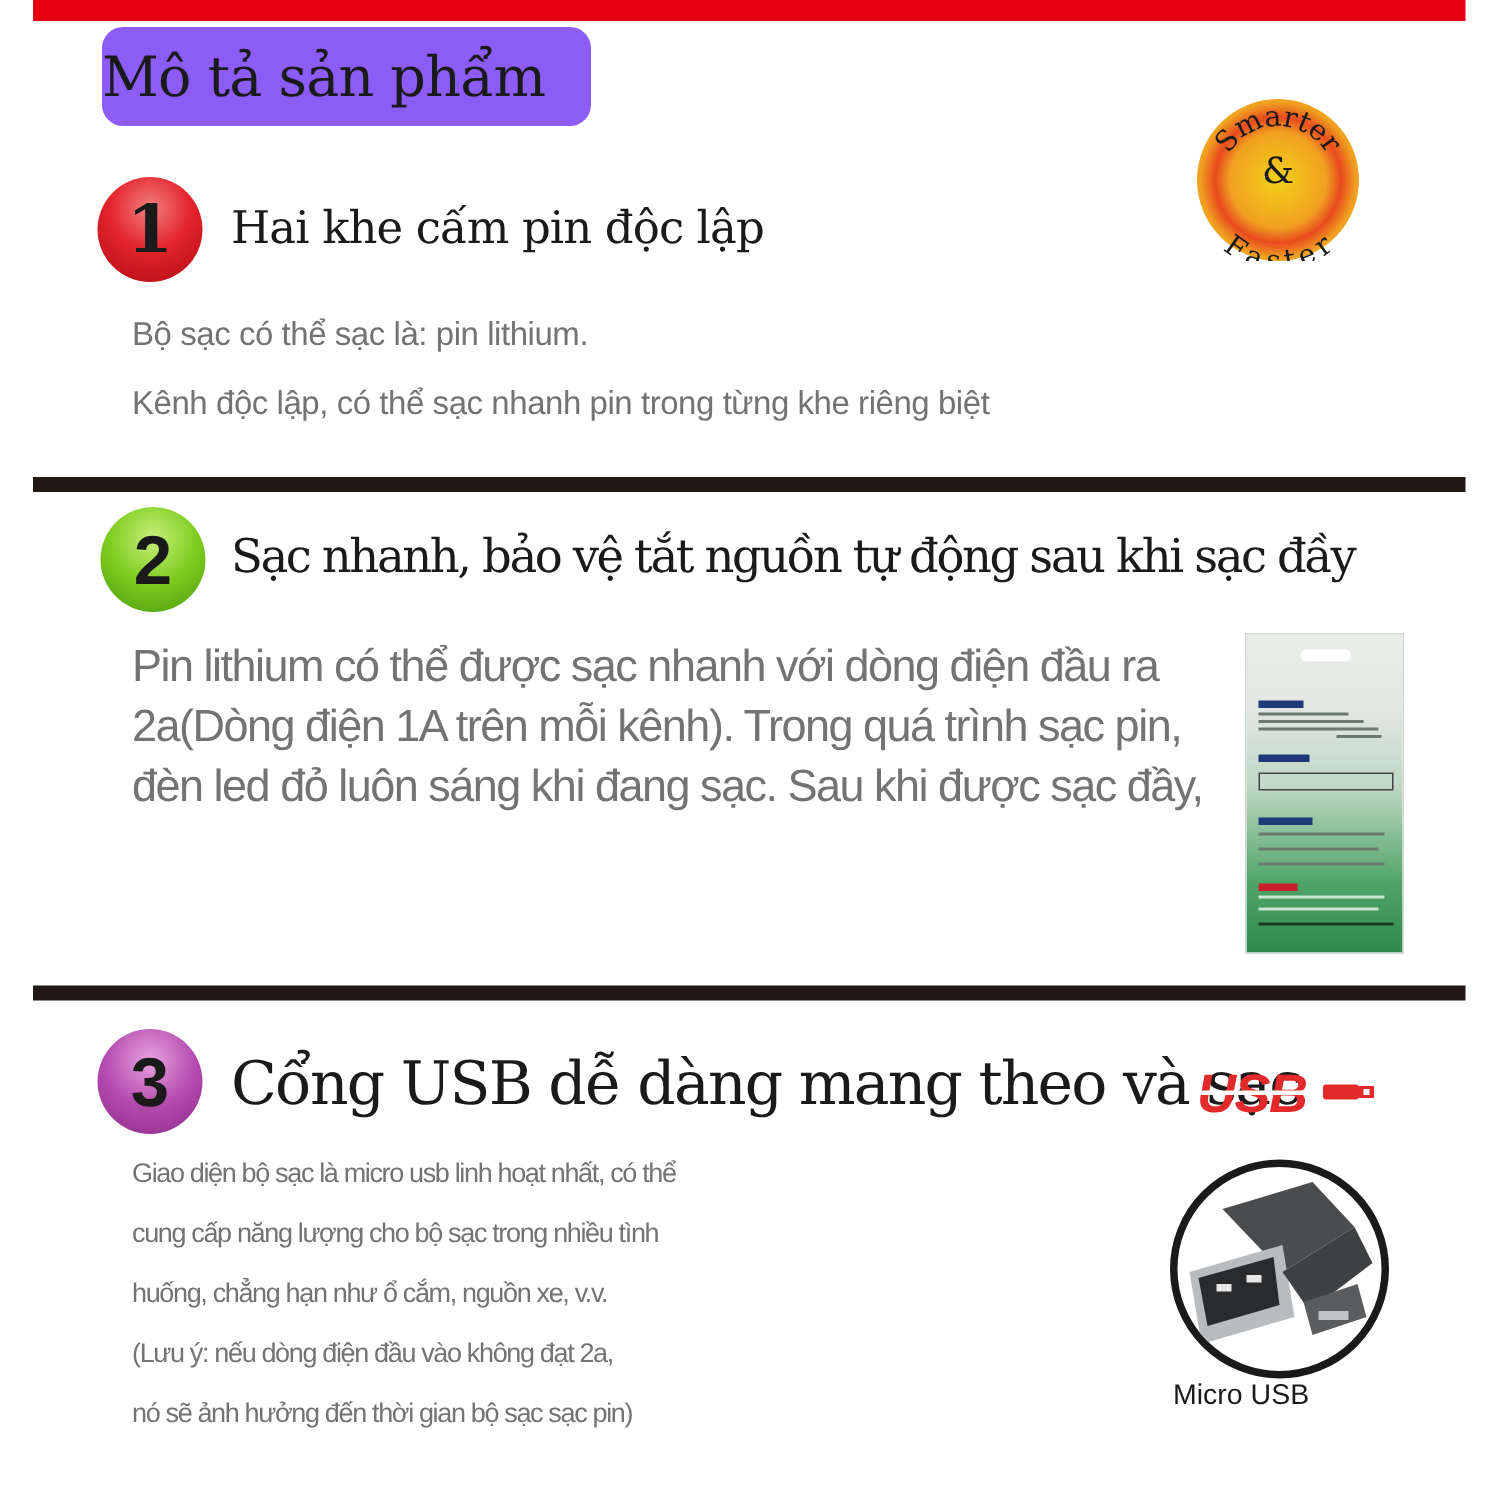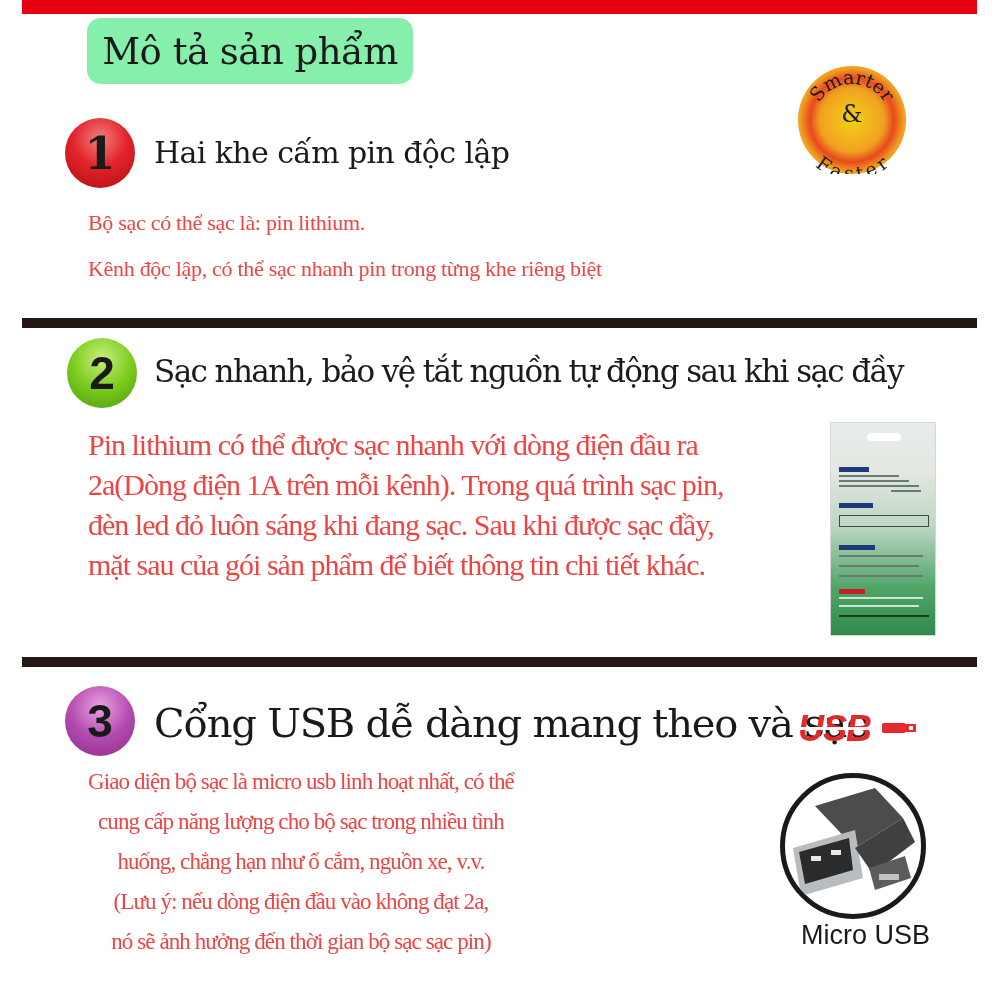--- a/index.html
+++ b/index.html
@@ -2,23 +2,23 @@
 <html><head>
 <meta charset="utf-8">
 <style>
   * { box-sizing: border-box; margin: 0; padding: 0; }
   html, body { width: 1000px; height: 1000px; background: #ffffff; overflow: hidden; }
   body { position: relative; font-family: "DejaVu Serif", serif; color: #1a1a1a; }
 
   .top-bar { position: absolute; left: 22px; top: 0; width: 955px; height: 14px; background: #e60012; }
 
   .title-pill {
-    position: absolute; left: 87px; top: 18px; width: 326px; height: 66px;
-    background: #86efac; border-radius: 14px;
-    display: flex; align-items: center; justify-content: center;
+    position: absolute; left: 68px; top: 18px; width: 326px; height: 66px;
+    background: #8b5cf6; border-radius: 14px;
+    display: flex; align-items: center; justify-content: flex-start;
   }
   .title-pill span { font-family: "DejaVu Serif", serif; font-size: 37px; color: #1a1a1a; letter-spacing: -0.5px; }
 
   .badge-sf {
     position: absolute; left: 798px; top: 66px; width: 108px; height: 108px; border-radius: 50%;
     background: radial-gradient(circle at 50% 50%, #f3d21a 0%, #f0a020 42%, #e84a1e 55%, #f0a020 68%, #f3d21a 100%);
   }
   .badge-sf svg { position: absolute; left: 0; top: 0; }
   .badge-sf .amp { position: absolute; left: 0; right: 0; top: 34px; text-align: center; font-family: "DejaVu Serif", serif; font-size: 24px; color: #1a1a1a; }
 
@@ -31,48 +31,48 @@
   }
   .num-1 { left: 65px; top: 118px; background: radial-gradient(circle at 50% 30%, #f28080 0%, #e3242b 45%, #b00c12 100%); }
   .num-2 { left: 67px; top: 338px; background: radial-gradient(circle at 50% 30%, #c8ef7a 0%, #7ccc1e 50%, #4a9a10 100%); font-family: "Liberation Sans", sans-serif; font-size: 46px; }
   .num-3 { left: 65px; top: 686px; background: radial-gradient(circle at 50% 30%, #e8a2e0 0%, #b44cb0 50%, #8c2a88 100%); font-family: "Liberation Sans", sans-serif; font-size: 46px; }
 
   .heading { position: absolute; font-family: "DejaVu Serif", serif; font-size: 30px; color: #1a1a1a; white-space: nowrap; letter-spacing: -0.6px; }
   .h1 { left: 154px; top: 135px; }
   .h2 { left: 154px; top: 353px; font-size: 31px; letter-spacing: -1.6px; }
   .h3 { left: 154px; top: 700px; font-size: 40px; letter-spacing: -1.2px; }
 
-  .para { position: absolute; font-family: Liberation Serif, serif; color: #ef4444; white-space: nowrap; }
+  .para { position: absolute; font-family: Liberation Sans, sans-serif; color: #737373; white-space: nowrap; }
   .para div { height: 40px; line-height: 40px; }
   .p1 { left: 88px; top: 200px; font-size: 22px; letter-spacing: -0.3px; }
   .p1 div { height: 46px; line-height: 46px; }
   .p2 { left: 88px; top: 425px; font-size: 30px; letter-spacing: -1px; }
   .p2 div { height: 40px; line-height: 40px; }
-  .p3 { left: 88px; top: 762px; font-size: 23px; letter-spacing: -0.9px; text-align: center; }
+  .p3 { left: 88px; top: 762px; font-size: 18px; letter-spacing: -0.9px; }
   .p3 div { height: 40px; line-height: 40px; }
 
   .package {
     position: absolute; left: 830px; top: 422px; width: 106px; height: 214px;
     background: linear-gradient(180deg, #e9ede9 0%, #e3e8e3 22%, #bfd7c4 48%, #4fa568 78%, #2f8a4c 100%);
     border: 1px solid #d4d8d4;
   }
   .package .hole { position: absolute; left: 36px; top: 10px; width: 34px; height: 8px; background: #ffffff; border-radius: 4px; }
   .package .tag { position: absolute; left: 8px; height: 5px; background: #1f3a7a; }
   .package .tagw { position: absolute; left: 8px; height: 5px; background: #c8202a; }
   .package .line { position: absolute; left: 8px; height: 2px; background: #6a7a70; }
   .package .table { position: absolute; left: 8px; top: 92px; width: 90px; height: 12px; border: 1px solid #444; }
   .package .foot { position: absolute; left: 8px; top: 192px; width: 90px; height: 2px; background: #1a3a22; }
 
   .usb-logo { position: absolute; left: 796px; top: 708px; width: 130px; height: 40px; }
 
   .usb-photo {
     position: absolute; left: 780px; top: 773px; width: 146px; height: 146px; border-radius: 50%;
     border: 5px solid #1a1a1a; background: #ffffff; overflow: hidden;
   }
-  .usb-caption { position: absolute; left: 782px; top: 920px; width: 148px; text-align: right; font-family: "Liberation Sans", sans-serif; font-size: 27px; color: #1a1a1a; }
+  .usb-caption { position: absolute; left: 782px; top: 920px; width: 148px; text-align: left; font-family: "Liberation Sans", sans-serif; font-size: 19px; color: #1a1a1a; }
 </style>
 </head>
 <body>
 
 <div class="top-bar"></div>
 
 <div class="title-pill">
   <span>Mô tả sản phẩm</span>
 </div>
 
@@ -100,21 +100,20 @@
 </div>
 
 <div class="divider" style="top:318px;"></div>
 
 <div class="num-circle num-2">2</div>
 <div class="heading h2">Sạc nhanh, bảo vệ tắt nguồn tự động sau khi sạc đầy</div>
 <div class="para p2">
   <div>Pin lithium có thể được sạc nhanh với dòng điện đầu ra</div>
   <div>2a(Dòng điện 1A trên mỗi kênh). Trong quá trình sạc pin,</div>
   <div>đèn led đỏ luôn sáng khi đang sạc. Sau khi được sạc đầy,</div>
-  <div>mặt sau của gói sản phẩm để biết thông tin chi tiết khác.</div>
 </div>
 
 <div class="package">
   <div class="hole"></div>
   <div class="tag" style="top:44px;width:30px;"></div>
   <div class="line" style="top:52px;width:60px;"></div>
   <div class="line" style="top:57px;width:70px;"></div>
   <div class="line" style="top:62px;width:80px;"></div>
   <div class="line" style="top:67px;left:60px;width:30px;"></div>
   <div class="tag" style="top:80px;width:34px;"></div>

